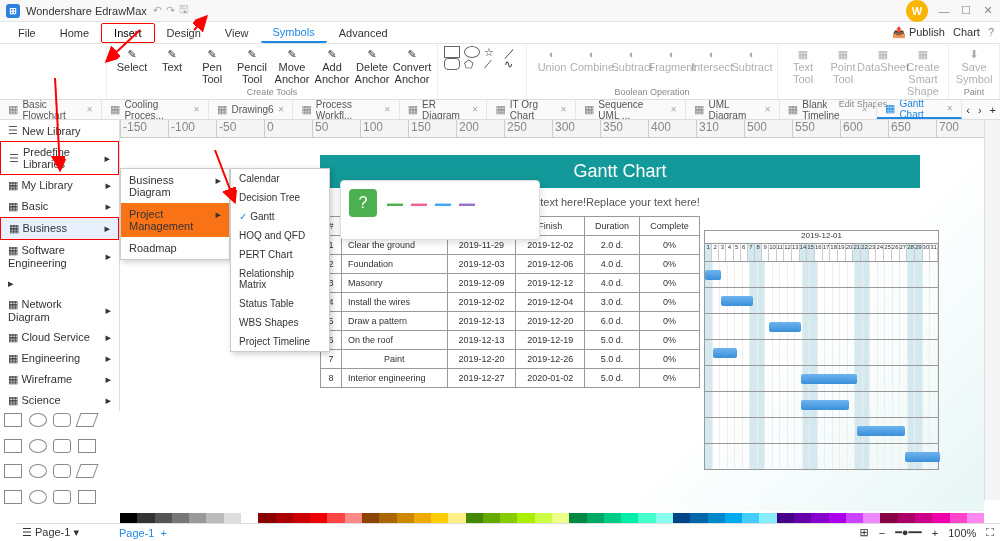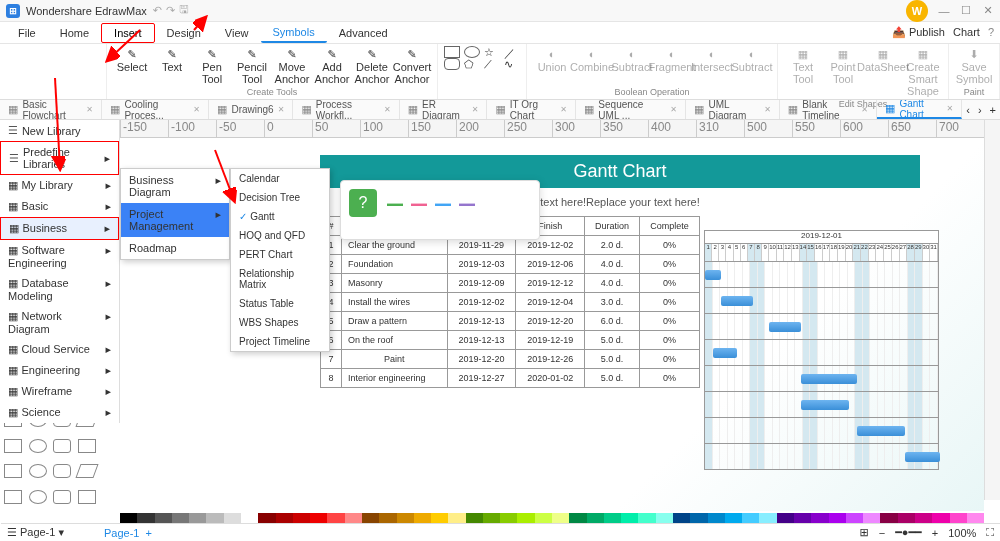--- a/index.html
+++ b/index.html
@@ -22,25 +22,25 @@
 .rshape{width:16px;height:12px;border:1px solid #666}
 .rlabel{font-size:9px;color:#888;margin-top:auto}
 .tabs{height:20px;background:#fafafa;border-bottom:1px solid #ddd;display:flex;align-items:center;overflow:hidden}
 .tab{padding:0 8px;display:flex;align-items:center;gap:4px;font-size:10px;color:#555;border-right:1px solid #e5e5e5;height:100%}
 .tab.active{color:#1e88e5;border-bottom:2px solid #1e88e5}
 .tab .x{color:#aaa;font-size:8px}
 .sidebar{position:absolute;left:0;top:120px;width:120px;background:#fff;border-right:1px solid #ddd;z-index:5}
 .side-top{padding:4px 8px;display:flex;align-items:center;gap:4px;color:#555}
 .predef{padding:4px 8px;display:flex;align-items:center;gap:4px;color:#555;border:1px solid red}
 .lib-list{}
-.lib-item{padding:4px 8px;display:flex;justify-content:space-between;color:#555}
+.lib-item{padding:4px 8px;display:flex;align-items:center;justify-content:space-between;color:#555}
 .lib-item.hl{background:#e8f0fe;border:1px solid red}
 .submenu1{position:absolute;left:120px;top:168px;width:110px;background:#fff;border:1px solid #ccc;box-shadow:2px 2px 6px rgba(0,0,0,.2);z-index:6}
 .sub-item{padding:5px 8px;display:flex;justify-content:space-between}
-.sub-item.hl{background:#3b82f6}
+.sub-item.hl{background:#f97316}
 .submenu2{position:absolute;left:230px;top:168px;width:100px;background:#fff;border:1px solid #ccc;box-shadow:2px 2px 6px rgba(0,0,0,.2);z-index:6}
 .sub2-item{padding:4px 8px;font-size:10px}
 .sub2-item.sel::before{content:"✓ ";color:#1e88e5}
 .shape-panel{position:absolute;left:0;top:254px;width:100px;height:260px;padding:4px;display:grid;grid-template-columns:repeat(4,1fr);gap:6px;overflow:hidden}
 .sp-shape{width:18px;height:14px;border:1px solid #888}
 .canvas{position:absolute;left:120px;top:140px;right:16px;bottom:30px;background:linear-gradient(135deg,#fff 0%,#fff 70%,#e8f6f6 100%);overflow:hidden}
 .ruler-h{position:absolute;left:120px;top:120px;right:16px;height:18px;background:#f5f5f5;border-bottom:1px solid #ccc;font-size:8px;display:flex;z-index:2}
 .ruler-tick{flex:1;border-left:1px solid #ccc;padding-left:2px;color:#888;font-size:12px}
 .gantt-wrap{position:absolute;left:200px;top:15px;width:600px}
 .gantt-title{background:#139999;color:#fff;text-align:center;font-size:18px;padding:6px}
@@ -55,21 +55,21 @@
 .gc-day.wk{background:#d4e8f0}
 .gc-rows{}
 .gc-row{height:26px;border:1px solid #999;border-top:none;position:relative;display:flex}
 .gc-cell{flex:1;border-right:1px solid #eee}
 .gc-cell.wk{background:#d4e8f0}
 .bar{position:absolute;height:10px;top:8px;background:linear-gradient(#6db4f0,#3a8fd8);border-radius:2px}
 .popup{position:absolute;left:220px;top:40px;width:200px;height:60px;background:#fff;border:1px solid #ddd;border-radius:4px;box-shadow:0 2px 8px rgba(0,0,0,.15);padding:8px;z-index:9}
 .popup-ico{width:28px;height:28px;background:#4caf50;border-radius:4px;color:#fff;display:flex;align-items:center;justify-content:center;font-size:16px}
 .color-bar{position:absolute;bottom:18px;left:120px;right:16px;height:10px;display:flex}
 .color-swatch{flex:1;height:10px}
-.status{position:absolute;bottom:0;left:1px;right:0;height:18px;border-top:1px solid #ddd;display:flex;align-items:center;padding:0 6px;font-size:10px;color:#666}
+.status{position:absolute;bottom:0;left:16px;right:0;height:18px;border-top:1px solid #ddd;display:flex;align-items:center;padding:0 6px;font-size:10px;color:#666}
 .status-right{margin-left:auto;display:flex;align-items:center;gap:10px}
 .arrow{position:absolute;stroke:red;stroke-width:2;fill:none;z-index:10}
 .right-panel{position:absolute;right:0;top:120px;width:16px;height:380px;background:#f5f5f5;border-left:1px solid #ddd}
 </style>
 </head>
 <body>
 
 <div class="titlebar">
   <div class="logo">⊞</div>
   <span>Wondershare EdrawMax</span>
@@ -260,21 +260,20 @@
       </div>
       <div class="lib-item hl">
         <span>▦ Business</span>
         <span>▸</span>
       </div>
       <div class="lib-item ">
         <span>▦ Software Engineering</span>
         <span>▸</span>
       </div>
       <div class="lib-item ">
-        <span>▦ Database Modeling</span>
         <span>▸</span>
       </div>
       <div class="lib-item ">
         <span>▦ Network Diagram</span>
         <span>▸</span>
       </div>
       <div class="lib-item ">
         <span>▦ Cloud Service</span>
         <span>▸</span>
       </div>

